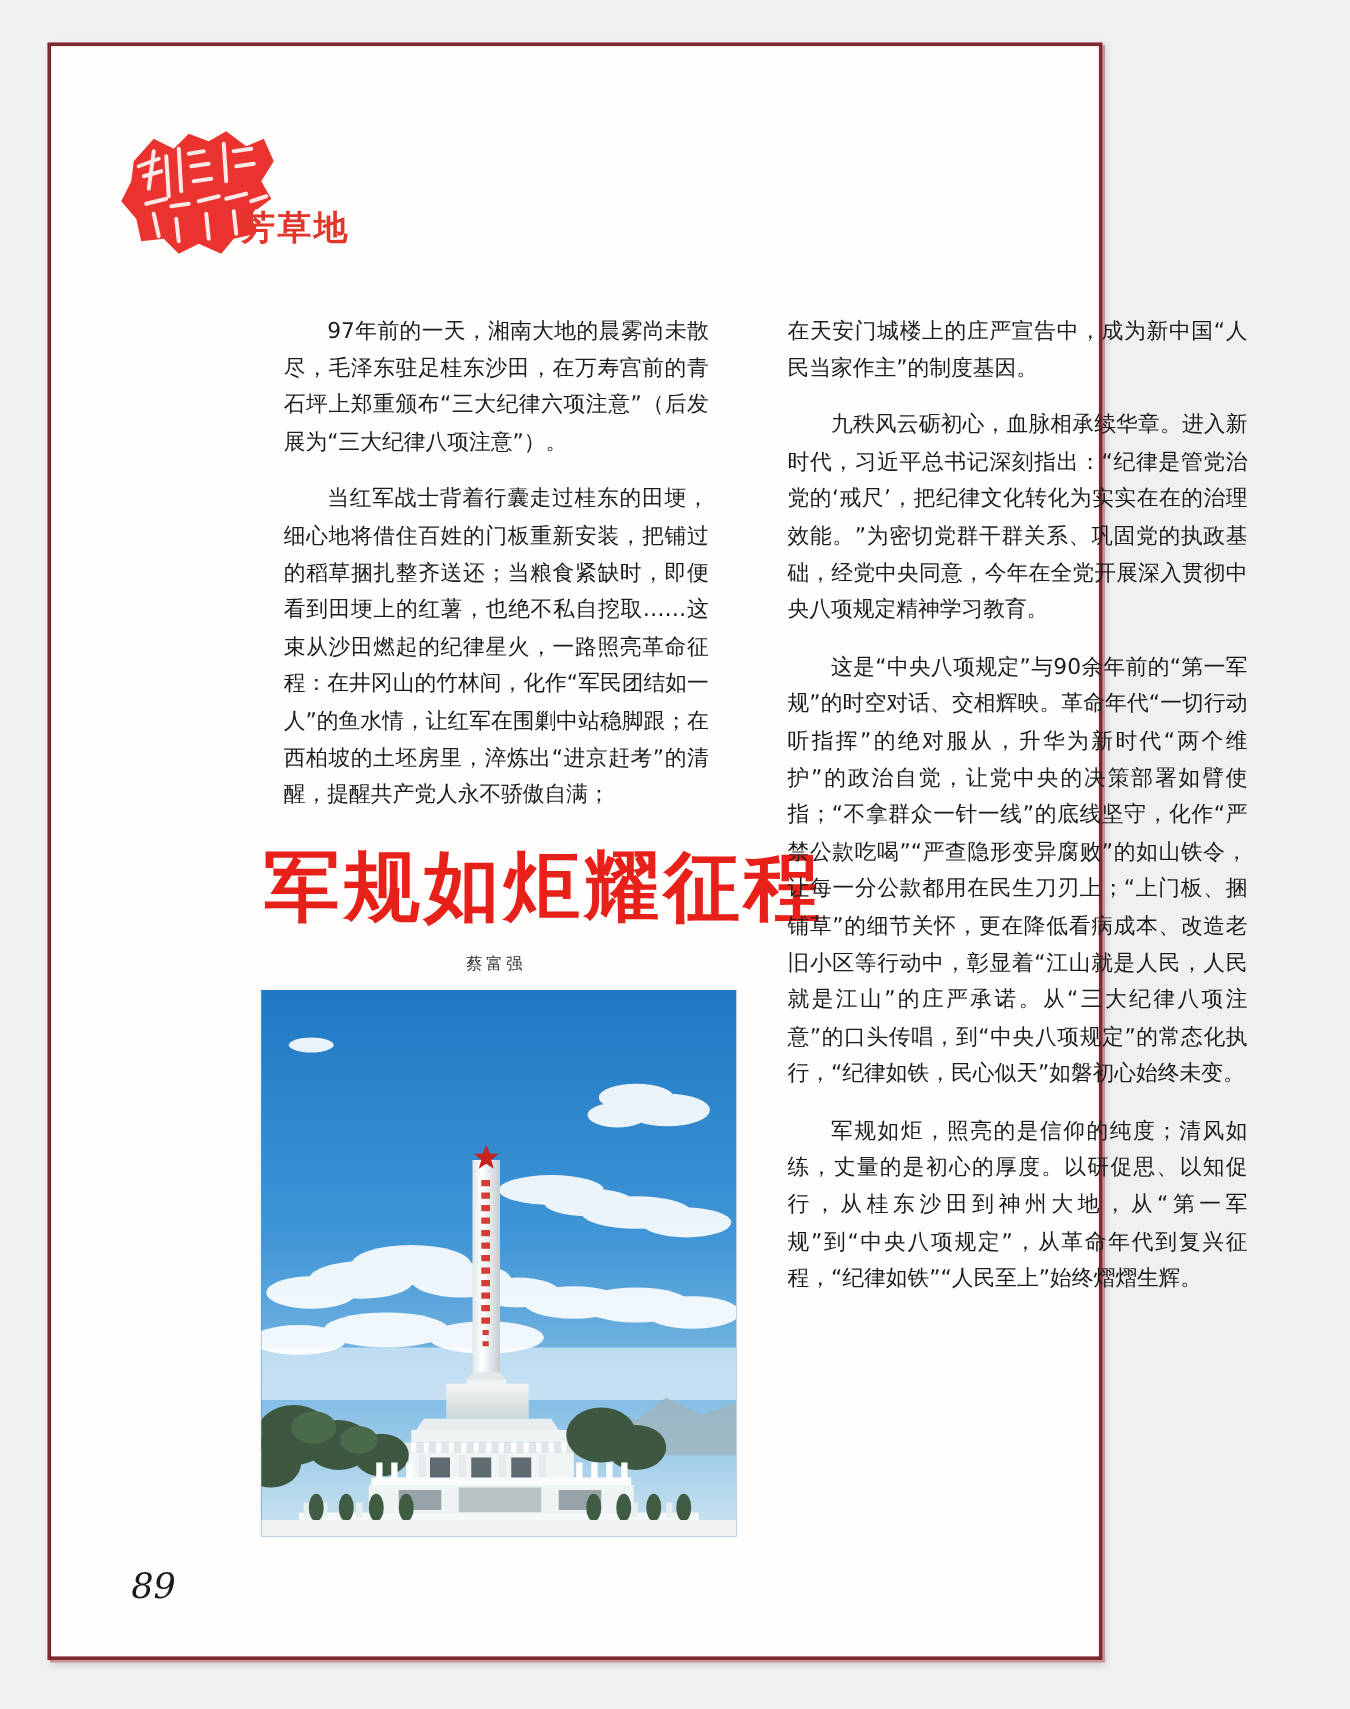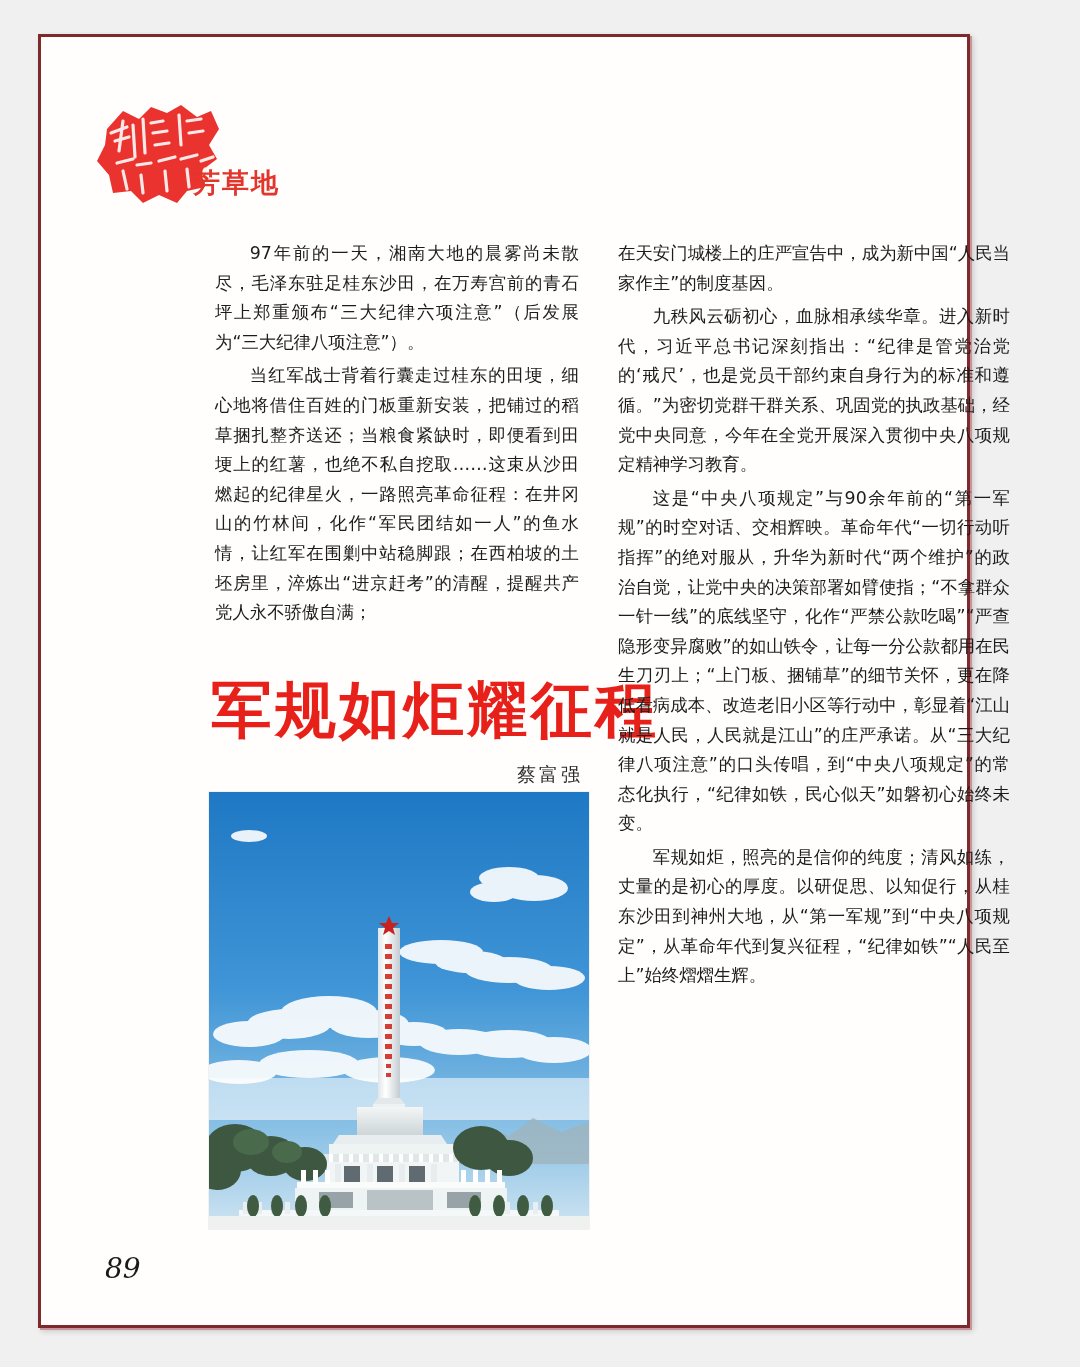--- a/index.html
+++ b/index.html
@@ -10,21 +10,21 @@
     overflow:hidden;
   }
   .page-outer{
     position:absolute;left:0;top:0;width:1080px;height:1367px;
     background:#f1f0f0;
   }
   
   .page-frame{
     position:absolute;
     left:38px;top:34px;
-    width:932px;height:1294px;
+    width:844px;height:1294px;
     background:#f0abfc;
     border:3px solid #7d2a2c;
     box-sizing:border-box;
     box-shadow:2px 2px 0 0 #c9939a, 3px 3px 6px rgba(0,0,0,.18);
   }
   .page-inner{
     position:absolute;left:0;top:0;right:0;bottom:0;
     background:#fffefc;
   }
 
@@ -47,39 +47,39 @@
   
   .col{
     position:absolute;
     font-family:"DejaVu Sans","Liberation Sans",sans-serif;
     color:#1c1c1c;
     font-size:17.4px;
     line-height:29.6px;
     text-align:justify;
     text-justify:inter-character;
   }
-  .col p{margin:4px;text-indent:2em;}
+  .col p{margin:16px;text-indent:2em;}
   .col-left{left:170px;top:198px;width:372px;}
   .col-right{left:573px;top:198px;width:400px;}
   .col-right p.no-indent{text-indent:0;}
 
   
   .headline-block{
     position:absolute;left:170px;top:638px;width:372px;text-align:center;
   }
   .headline{
     font-family:"DejaVu Sans","Liberation Sans",sans-serif;
     font-size:61px;font-weight:bold;color:#e8201a;
     letter-spacing:3px;line-height:1.16;
     white-space:nowrap;
   }
   .byline{
     margin-top:16px;
     font-family:"DejaVu Serif","Liberation Serif",serif;
-    font-size:19px;color:#2b2b2b;letter-spacing:3px;text-align:right;
+    font-size:13px;color:#2b2b2b;letter-spacing:3px;
   }
 
   
   .photo{
     position:absolute;left:168px;top:755px;width:380px;height:437px;
     overflow:hidden;background:#2a82c8;
     box-shadow:0 0 0 1px rgba(0,0,0,.05);
   }
   .photo svg{display:block;width:380px;height:437px;}
 
@@ -287,21 +287,21 @@
               <ellipse cx="290" cy="414" rx="6" ry="11"></ellipse>
             <ellipse cx="314" cy="414" rx="6" ry="11"></ellipse>
               <ellipse cx="338" cy="414" rx="6" ry="11"></ellipse>
           </g>
           <rect x="0" y="424" width="380" height="13" fill="#eef1f0"></rect>
         </svg>
       </div>
 
       <div class="col col-right">
         <p class="no-indent">在天安门城楼上的庄严宣告中，成为新中国“人民当家作主”的制度基因。</p>
-        <p>九秩风云砺初心，血脉相承续华章。进入新时代，习近平总书记深刻指出：“纪律是管党治党的‘戒尺’，也是党员干部约束自身行为的标准和遵循。”为密切党群干群关系、巩固党的执政基础，经党中央同意，今年在全党开展深入贯彻中央八项规定精神学习教育。</p>
+        <p>九秩风云砺初心，血脉相承续华章。进入新时代，习近平总书记深刻指出：“纪律是管党治党的‘戒尺’，把纪律文化转化为实实在在的治理效能。”为密切党群干群关系、巩固党的执政基础，经党中央同意，今年在全党开展深入贯彻中央八项规定精神学习教育。</p>
         <p>这是“中央八项规定”与90余年前的“第一军规”的时空对话、交相辉映。革命年代“一切行动听指挥”的绝对服从，升华为新时代“两个维护”的政治自觉，让党中央的决策部署如臂使指；“不拿群众一针一线”的底线坚守，化作“严禁公款吃喝”“严查隐形变异腐败”的如山铁令，让每一分公款都用在民生刀刃上；“上门板、捆铺草”的细节关怀，更在降低看病成本、改造老旧小区等行动中，彰显着“江山就是人民，人民就是江山”的庄严承诺。从“三大纪律八项注意”的口头传唱，到“中央八项规定”的常态化执行，“纪律如铁，民心似天”如磐初心始终未变。</p>
         <p><span>军规如炬，照亮的是信仰的纯度；清风如练，丈量的是初心的厚度。以研促思、以知促行，从桂东沙田到神州大地，从“第一军规”到“中央八项规定”，从革命年代到复兴征程，“纪律如铁”“人民至上”始终熠熠生辉。</span></p>
 
       </div>
 
       <div class="folio">89</div>
 
     </div>
   </div>
 </div>

